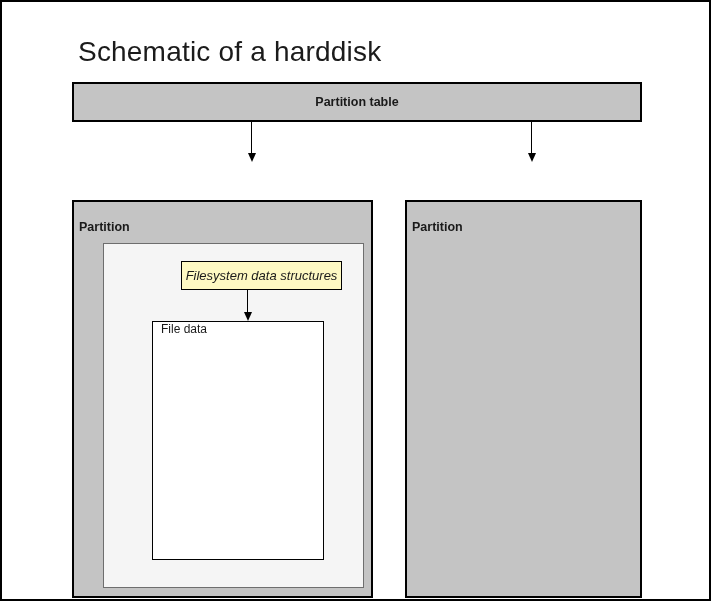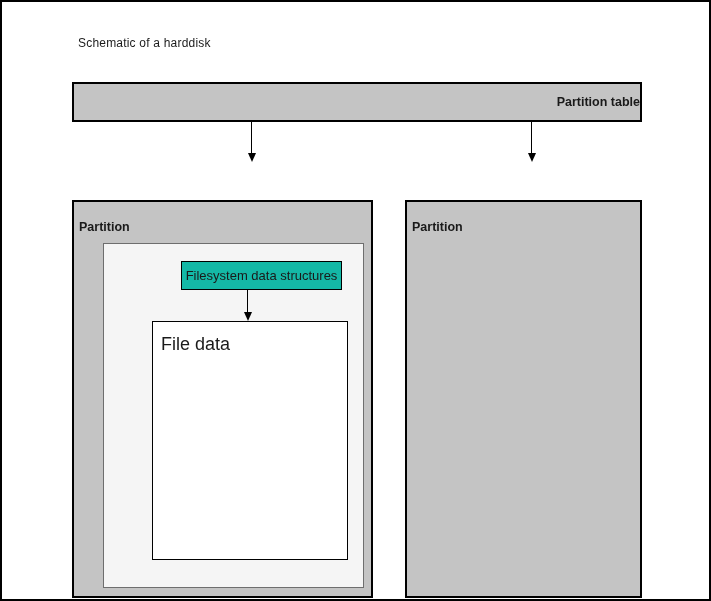--- a/index.html
+++ b/index.html
@@ -14,38 +14,38 @@
     height: 601px;
     box-sizing: border-box;
     border: 2px solid #000000;
     background: #ffffff;
     overflow: hidden;
   }
   .diagram-title {
     position: absolute;
     left: 76px;
     top: 34px;
-    font-size: 12px;
+    font-size: 28px;
     font-weight: 400;
     color: #1b1b1b;
     letter-spacing: 0.2px;
     white-space: nowrap;
   }
   .partition-table {
     position: absolute;
     left: 70px;
     top: 80px;
     width: 570px;
     height: 40px;
     box-sizing: border-box;
     background: #c4c4c4;
     border: 2px solid #000000;
     display: flex;
     align-items: center;
-    justify-content: flex-end;
+    justify-content: center;
   }
   .bold-label {
     font-size: 12.5px;
     font-weight: 700;
     color: #1a1a1a;
   }
   .partition {
     position: absolute;
     top: 160px;
     height: 398px;
@@ -75,40 +75,41 @@
     background: #f5f5f5;
     border: 1px solid #6e6e6e;
   }
   .fs-box {
     position: absolute;
     left: 77px;
     top: 17px;
     width: 161px;
     height: 29px;
     box-sizing: border-box;
-    background: #14b8a6;
+    background: #fef9c3;
     border: 1px solid #000000;
     display: flex;
     align-items: center;
     justify-content: center;
     font-size: 13px;
     color: #1a1a1a;
     white-space: nowrap;
+    font-style: italic;
   }
   .file-data-box {
     position: absolute;
     left: 48px;
     top: 77px;
-    width: 196px;
+    width: 172px;
     height: 239px;
     box-sizing: border-box;
     background: #ffffff;
     border: 1px solid #000000;
-    padding: 12px 8px;
-    font-size: 18px;
+    padding: 0 8px;
+    font-size: 12px;
     color: #1a1a1a;
   }
   .arrow {
     position: absolute;
     width: 9px;
     display: flex;
     flex-direction: column;
     align-items: center;
   }
   .arrow .shaft {

